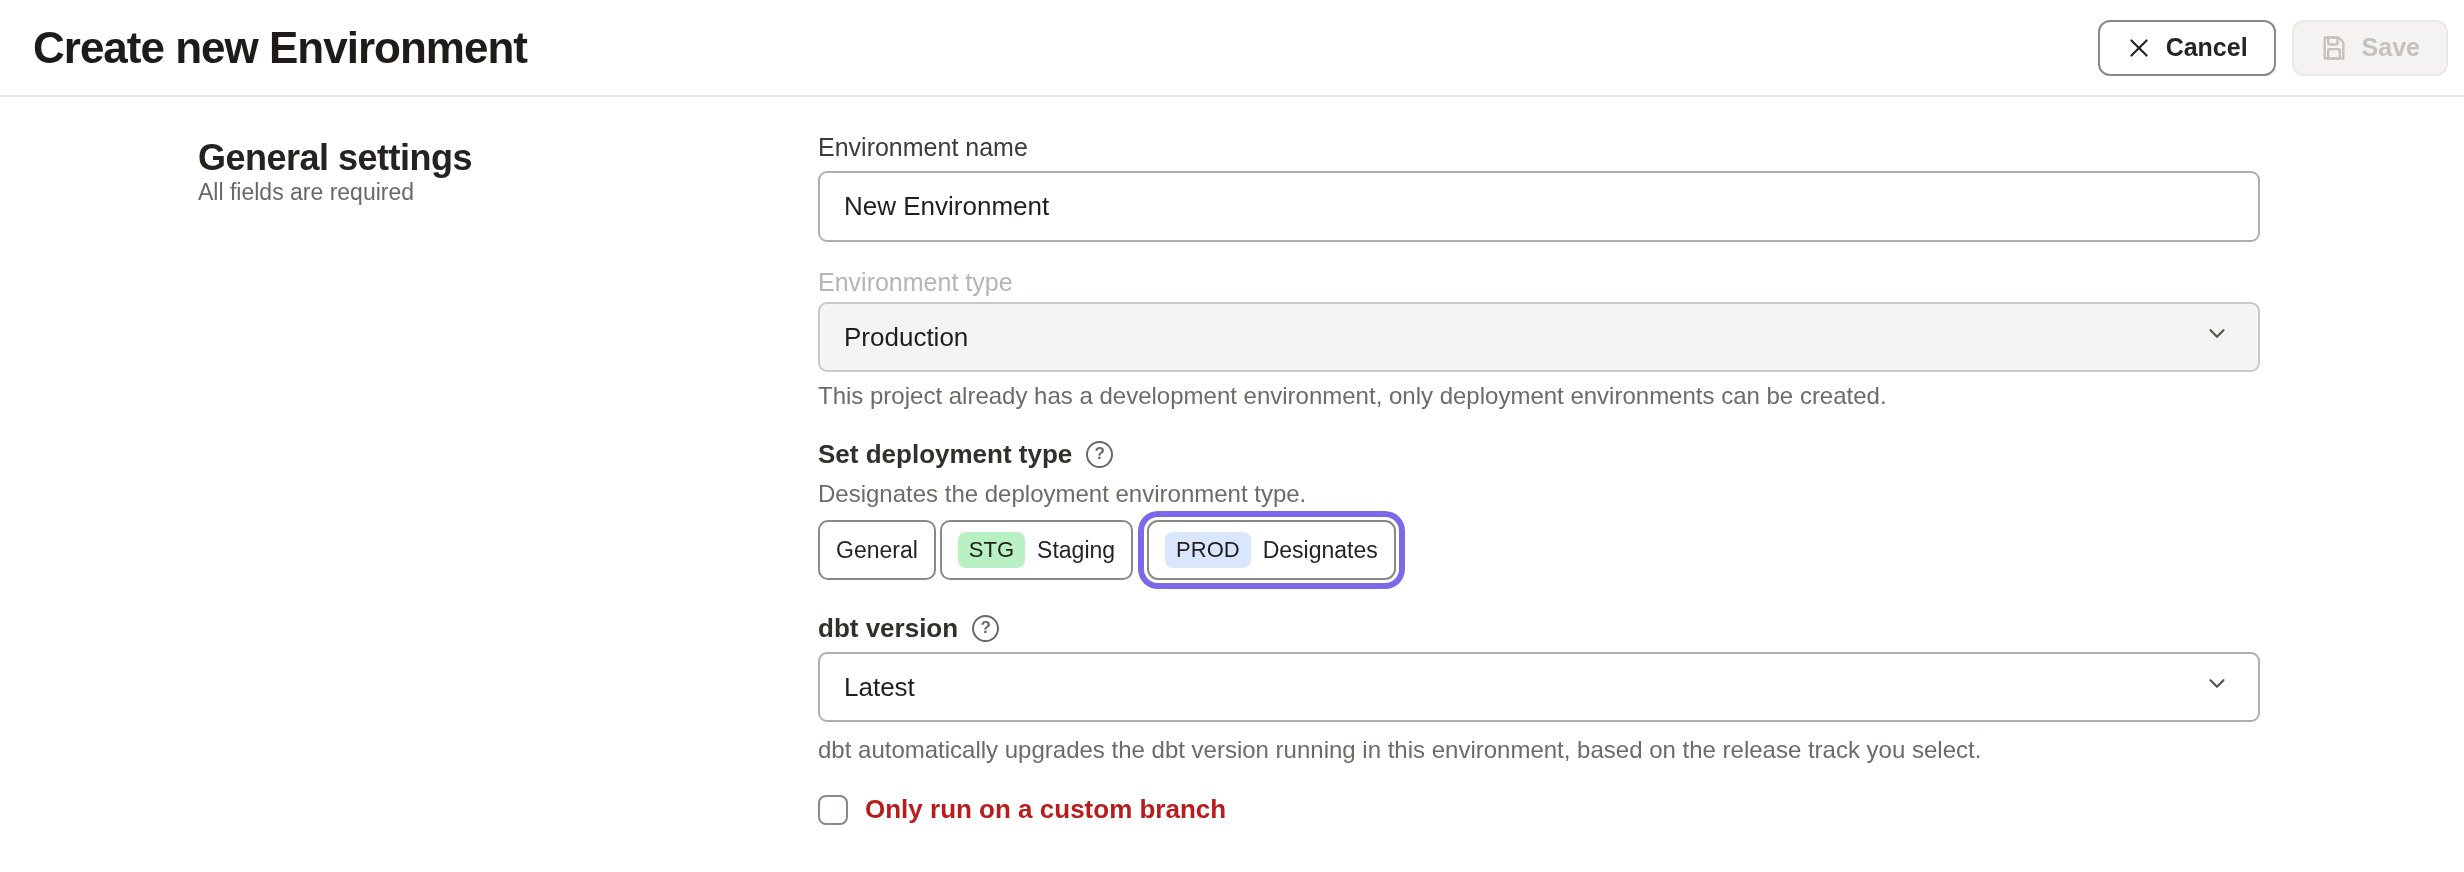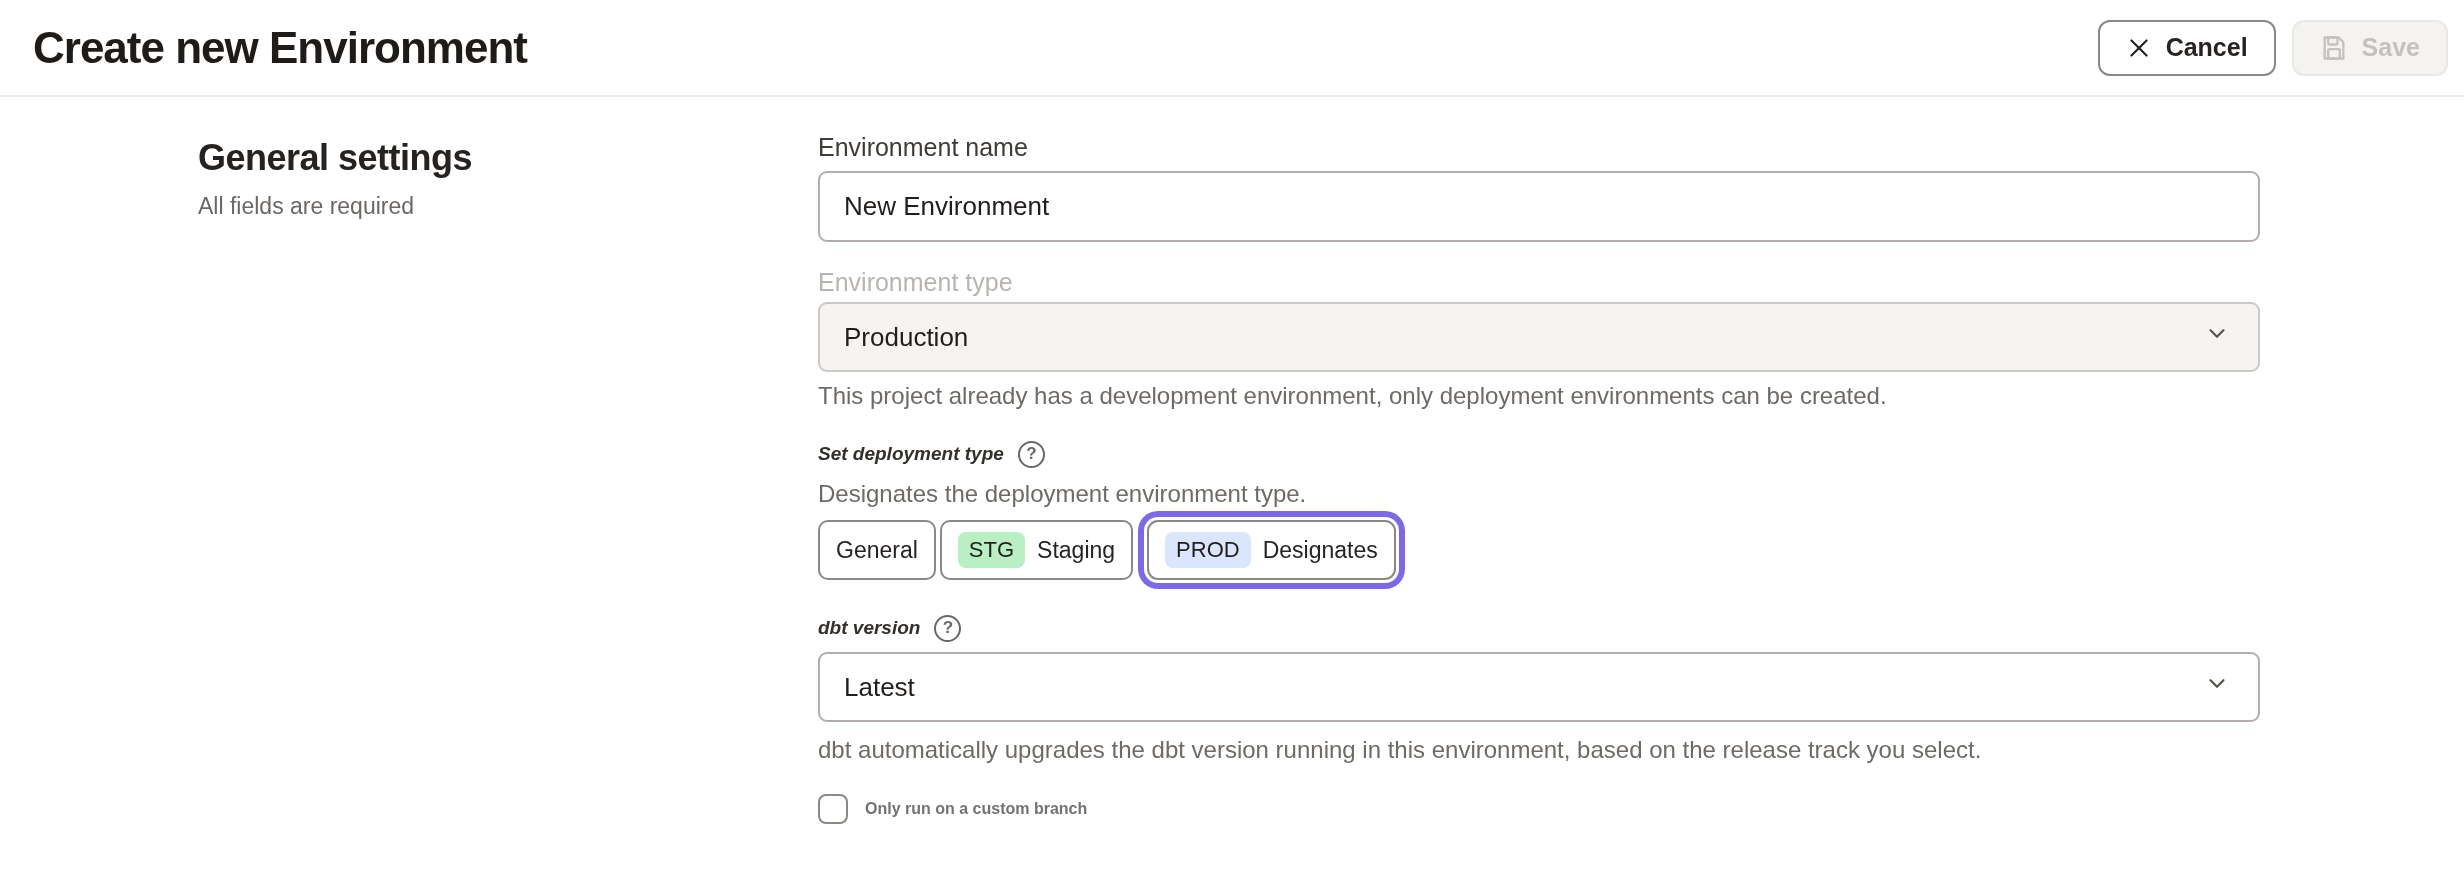--- a/index.html
+++ b/index.html
@@ -16,59 +16,59 @@
          border-radius:12px; font-size:25px; font-weight:600; cursor:pointer;
          font-family:"Liberation Sans", sans-serif; }
   .btn-cancel { background:#ffffff; border:2px solid #8c8884; color:#262321; }
   .btn-save { background:#f4f3f1; border:2px solid #eae8e5; color:#c6c1bc; cursor:default; }
   .btn svg { display:block; }
 
   
   .content { position:relative; width:100%; height:611px; }
   .left-col { position:absolute; left:198px; top:40px; width:560px; }
   .section-heading { font-size:36px; font-weight:600; letter-spacing:-0.5px; color:#262220; }
-  .section-sub { font-size:23px; color:#6b6764; margin-top:14px; }
+  .section-sub { font-size:23px; color:#6b6764; }
 
   .form-col { position:absolute; left:818px; top:36px; width:1442px; }
 
   .field-label { font-size:25px; font-weight:500; color:#3f3b37; line-height:28px; }
   .field-label.disabled { color:#b8b4b0; }
 
   .text-input { width:100%; height:71px; margin-top:10px; border:2px solid #b3aeaa;
                 border-radius:9px; padding:0 24px; font-size:26px; color:#211e1c;
                 background:#ffffff; font-family:"Liberation Sans", sans-serif; outline:none; }
 
   .select { position:relative; width:100%; height:70px; border-radius:9px;
             display:flex; align-items:center; padding:0 60px 0 24px;
             font-size:26px; color:#211e1c; cursor:pointer; }
   .select.disabled { background:#f5f4f2; border:2px solid #ccc8c4; cursor:default; }
   .select.enabled { background:#ffffff; border:2px solid #b3aeaa; }
   .select .chevron { position:absolute; right:28px; top:50%; transform:translateY(-50%); }
 
   .help-text { font-size:24px; color:#6e6a66; line-height:28px; }
 
   .label-row { display:flex; align-items:center; gap:14px; }
-  .bold-label { font-size:19px; font-weight:600; color:#332f2b; line-height:32px;font-style:italic; }
+  .bold-label { font-size:26px; font-weight:600; color:#332f2b; line-height:32px; }
   .help-icon { width:27px; height:27px; border:2px solid #6b6764; border-radius:50%;
                display:flex; align-items:center; justify-content:center;
                font-size:17px; font-weight:600; color:#6b6764; }
 
   .type-row { display:flex; align-items:center; gap:4px; margin-top:12px; }
   .type-btn { display:flex; align-items:center; gap:12px; height:60px; padding:0 16px;
               background:#ffffff; border:2px solid #8c8884; border-radius:10px;
               font-size:23px; font-weight:500; color:#262321; cursor:pointer;
               font-family:"Liberation Sans", sans-serif; }
   .type-btn.selected { box-shadow:0 0 0 3px #ffffff, 0 0 0 9px #7d68ea;
                        margin:0 10px; border-radius:11px;text-align:center; }
   .badge { font-size:22px; font-weight:500; color:#211e1c; padding:5px 11px; border-radius:8px; }
 
   .checkbox-row { display:flex; align-items:center; gap:17px; }
   .checkbox { width:30px; height:30px; border:2px solid #8c8884; border-radius:8px;
               background:#ffffff; cursor:pointer; }
-  .checkbox-label { font-size:16px; font-weight:600; color:#737373;text-align:center; }
+  .checkbox-label { font-size:26px; font-weight:600; color:#b91c1c;text-align:center; }
 
   
   .mt-26 { margin-top:26px; } .mt-6 { margin-top:6px; } .mt-10 { margin-top:10px; }
   .mt-28 { margin-top:28px; } .mt-8 { margin-top:8px; } .mt-14 { margin-top:14px; }
   .mt-32 { margin-top:32px; } .mt-30 { margin-top:30px; }
 </style>
 </head>
 <body>
 
 <div class="header">

